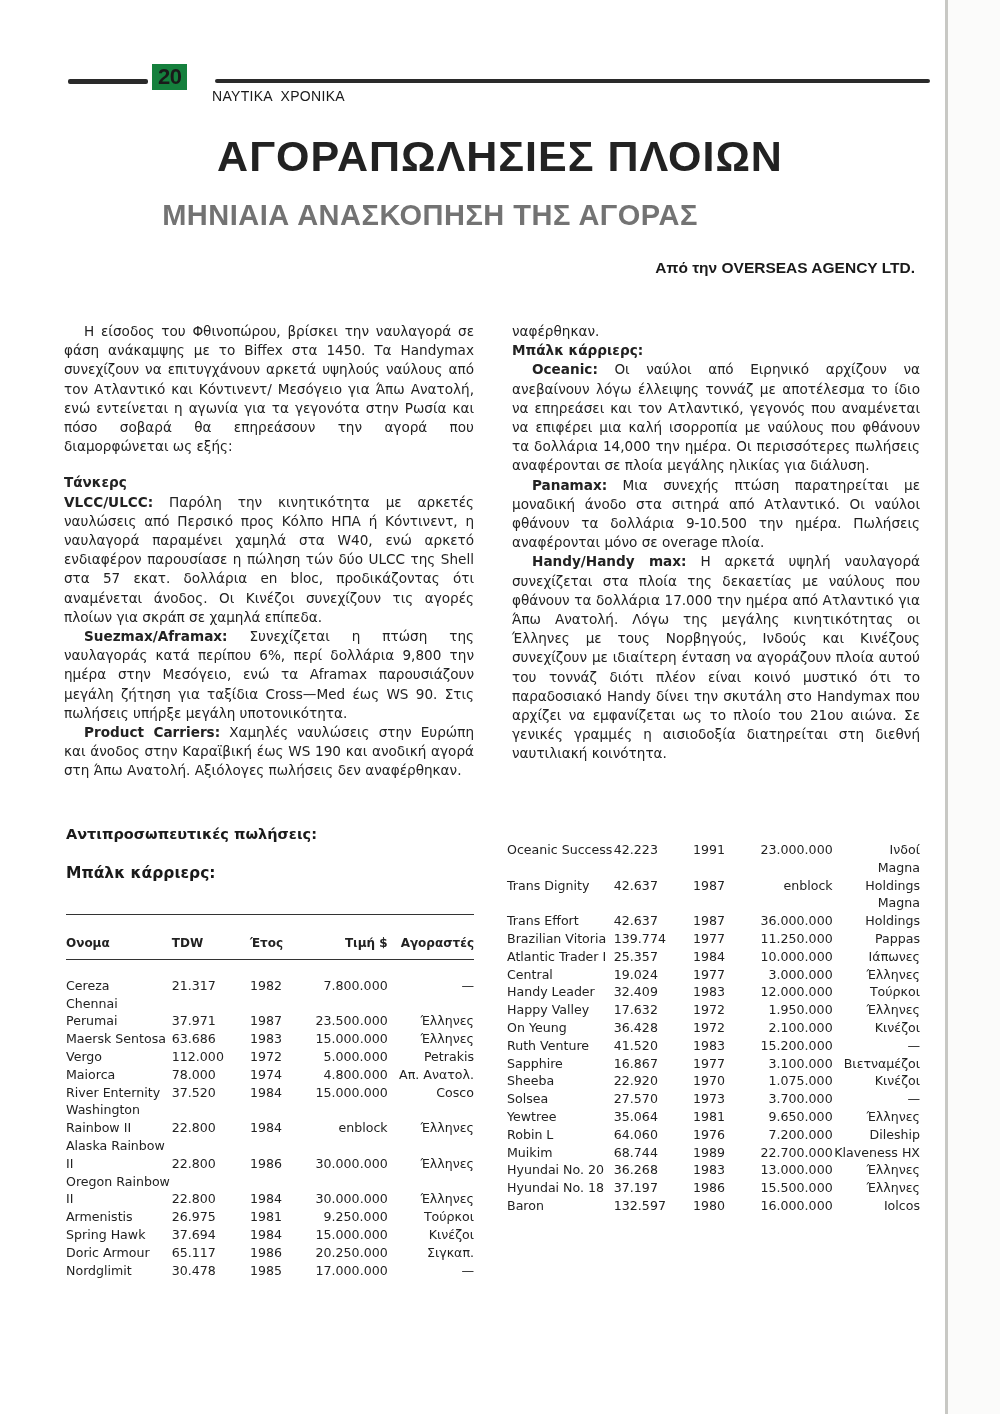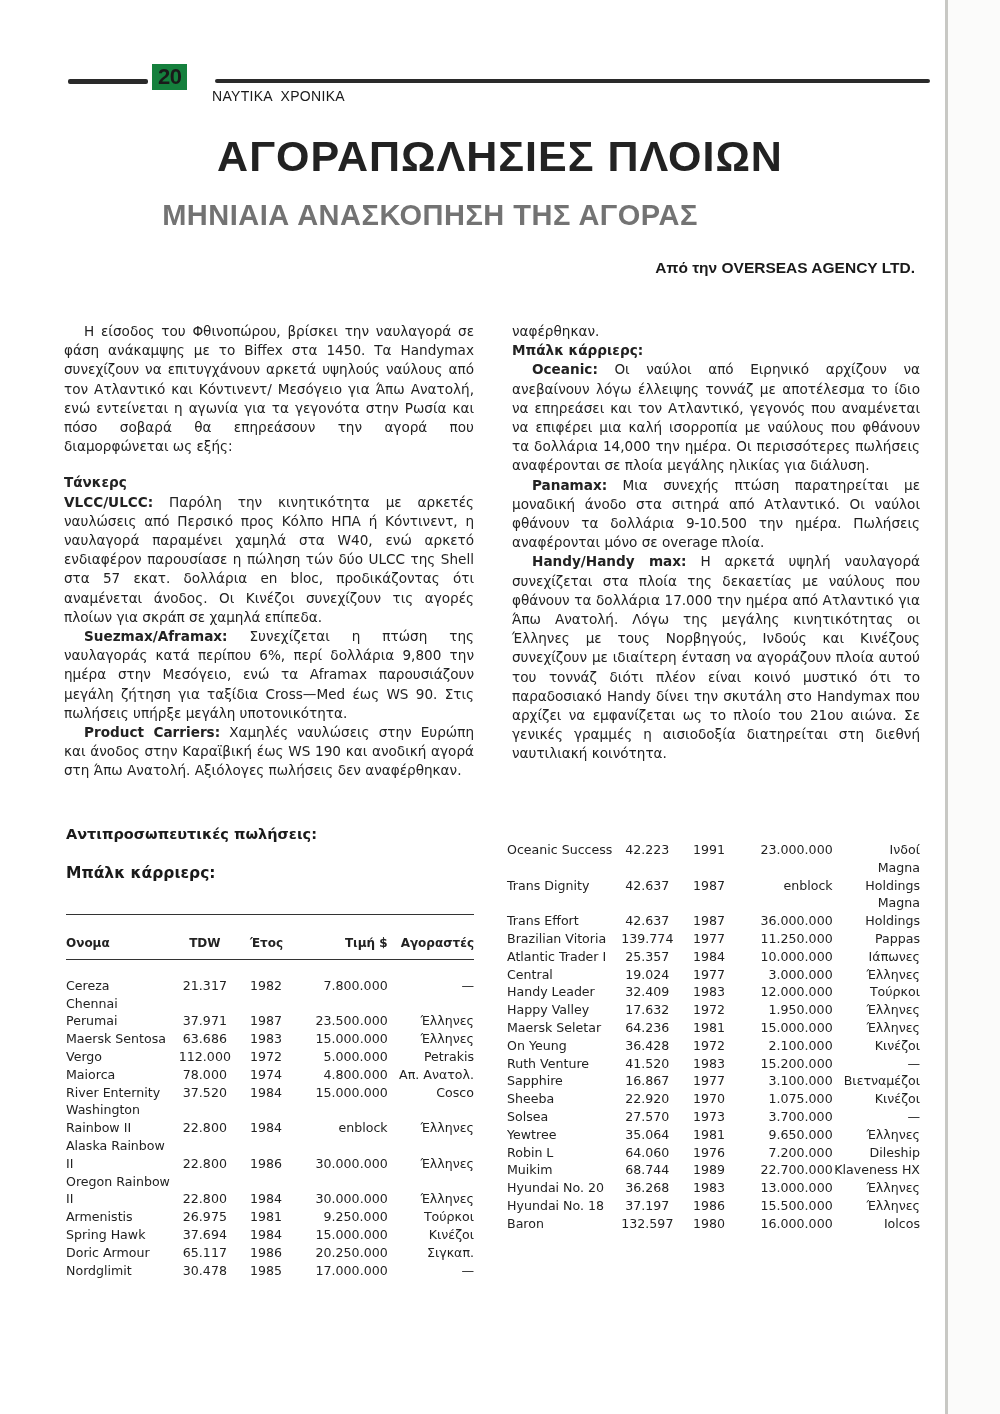--- a/index.html
+++ b/index.html
@@ -25,21 +25,21 @@
 
   .sales-h { position:absolute; left:66px; top:826px; font-family:"DejaVu Sans", sans-serif; font-weight:bold; font-size:14.5px; }
   .bulk-h { position:absolute; left:66px; top:864px; font-family:"DejaVu Sans", sans-serif; font-weight:bold; font-size:15.5px; }
 
   table.sales { position:absolute; border-collapse:collapse; font-family:"DejaVu Sans", sans-serif; font-size:12.6px; color:#222; }
   table.sales td, table.sales th { padding:0; line-height:17.8px; vertical-align:bottom; }
   table.t-left { left:66px; top:914px; width:408px; }
   table.t-right { left:507px; top:841px; width:413px; }
   table.sales th { font-weight:bold; font-size:12px; padding:20px 0 6px 0; border-top:1.5px solid #333; border-bottom:1.5px solid #333; }
   .c-name { text-align:left; width:110px; }
-  .c-tdw { text-align:center; width:68px; }
+  .c-tdw { text-align:left; width:68px; }
   .c-year { text-align:left; width:62px; padding-left:12px !important; }
   .c-price { text-align:right; width:80px; }
   .c-buyer { text-align:right; width:88px; }
   .gap td { height:17px; }
 </style>
 </head>
 <body>
 
 <div class="page-edge"></div>
 <div class="outer"></div>
@@ -232,27 +232,20 @@
         <td class="c-buyer">Τούρκοι</td>
       </tr>
       <tr>
         <td class="c-name">Happy Valley</td>
         <td class="c-tdw">17.632</td>
         <td class="c-year">1972</td>
         <td class="c-price">1.950.000</td>
         <td class="c-buyer">Έλληνες</td>
       </tr>
       <tr>
-        <td class="c-name">Maersk Seletar</td>
-        <td class="c-tdw">64.236</td>
-        <td class="c-year">1981</td>
-        <td class="c-price">15.000.000</td>
-        <td class="c-buyer">Έλληνες</td>
-      </tr>
-      <tr>
         <td class="c-name">On Yeung</td>
         <td class="c-tdw">36.428</td>
         <td class="c-year">1972</td>
         <td class="c-price">2.100.000</td>
         <td class="c-buyer">Κινέζοι</td>
       </tr>
       <tr>
         <td class="c-name">Ruth Venture</td>
         <td class="c-tdw">41.520</td>
         <td class="c-year">1983</td>

